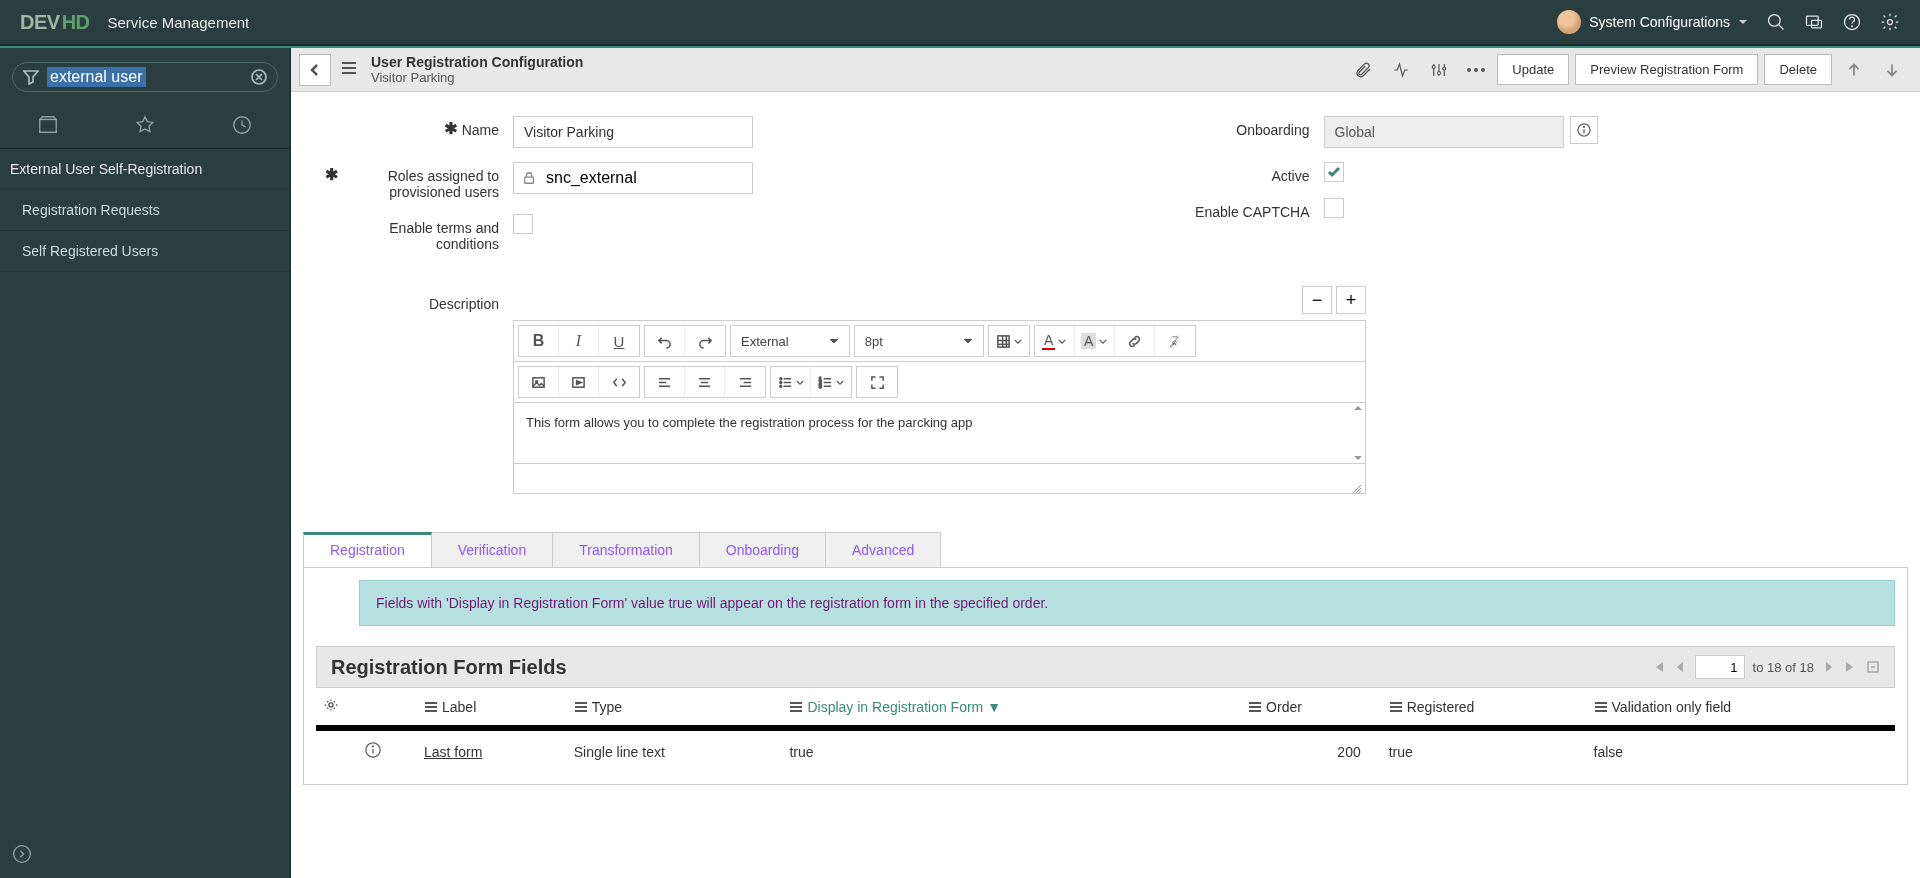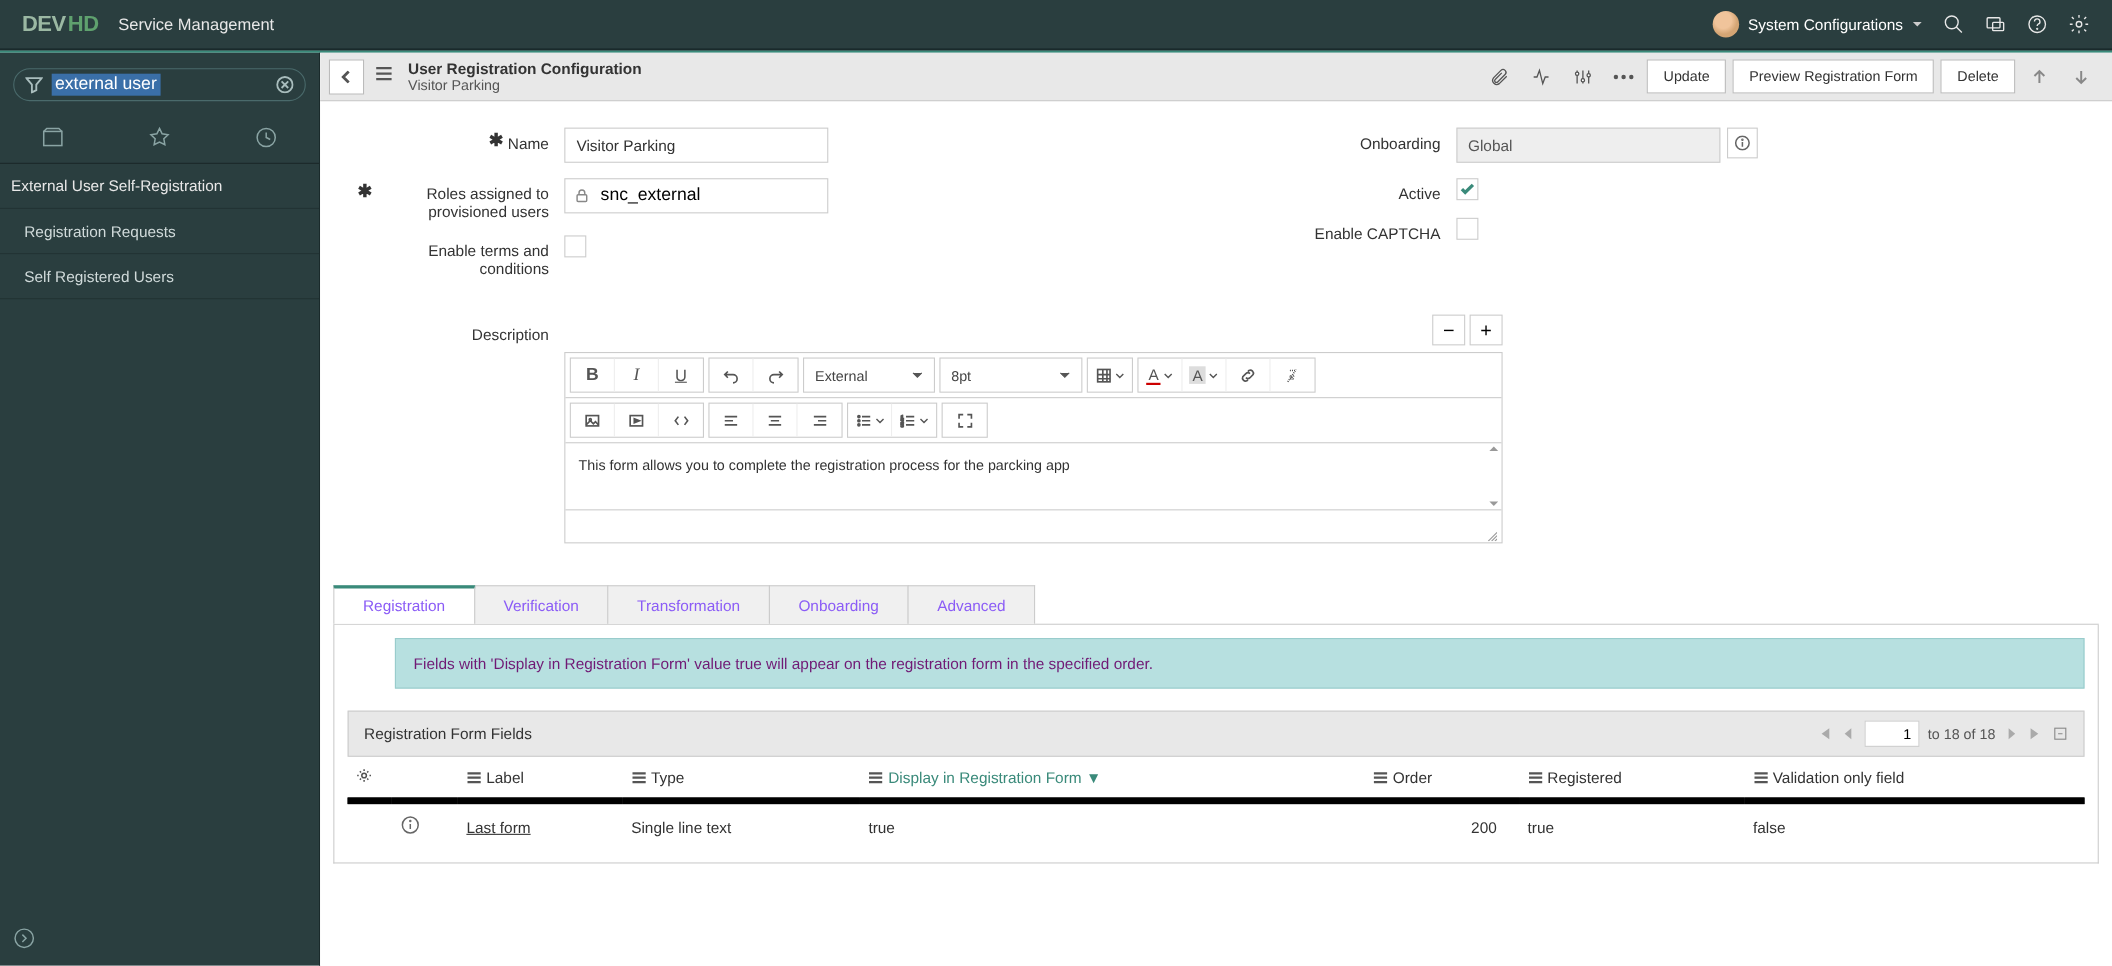--- a/index.html
+++ b/index.html
@@ -87,21 +87,21 @@
 .rte-scroll svg{width:10px;height:10px;fill:#999;}
 
 
 .tabs-wrap { padding: 0 12px; }
 .tabs { display: flex; border-bottom: 1px solid #ccc; }
 .tab { padding: 9px 26px; border: 1px solid #ccc; border-bottom: none; background: #f0f0f0; font-size: 14px; color: #8b5cf6; cursor: pointer; margin-right:-1px;}
 .tab.active { background: #fff; border-top: 3px solid #3a8a7a; padding-top:7px; position:relative; z-index:1;}
 .tab-body { border: 1px solid #ccc; border-top: none; padding: 12px; }
 .info-banner { background: #b7e0e0; border: 1px solid #9cc; padding: 14px 16px; font-size: 14px; color: #701a75; margin-bottom: 20px; margin-left: 43px; }
 .list-header { background: #e8e8e8; border:1px solid #ccc; display: flex; align-items: center; padding: 8px 14px; }
-.list-title { font-size: 14px; font-weight: 400; color: #333; }
+.list-title { font-size: 20px; font-weight: 700; color: #333; }
 .pager { margin-left: auto; display: flex; align-items: center; gap: 8px; font-size: 13px; color: #555;}
 .pager svg{width:14px;height:14px;fill:#aaa;cursor:pointer;}
 .pager input{width:50px;height:24px;border:1px solid #ccc;text-align:right;padding:0 6px;font-size:13px;}
 .list-table { width: 100%; border-collapse: collapse; }
 .list-table th { text-align: left; padding: 10px 8px; font-size: 14px; font-weight: 400; color: #333; border-bottom: 6px solid #000000;}
 .list-table th .th-inner{display:flex;align-items:center;gap:4px;}
 .list-table th svg{width:14px;height:14px;stroke:#555;fill:none;stroke-width:2;}
 .th-sort{color:#3a8a7a;}
 .th-sort .arr{color:#3a8a7a;}
 .list-table td { padding: 10px 8px; font-size: 14px; color: #333; }

